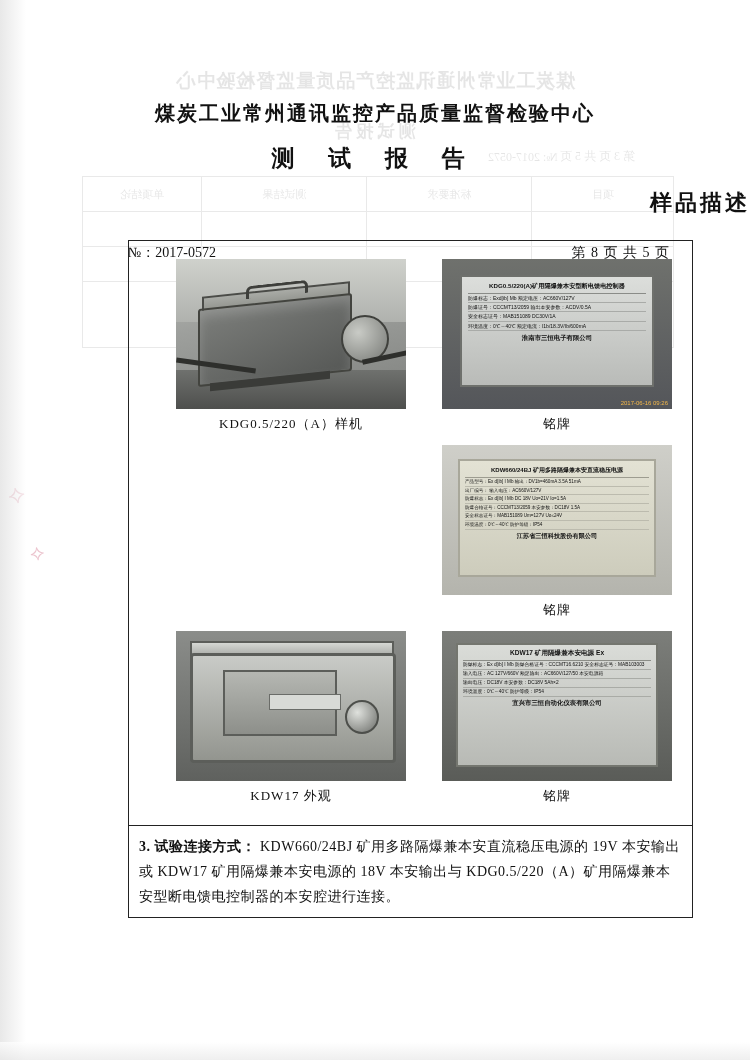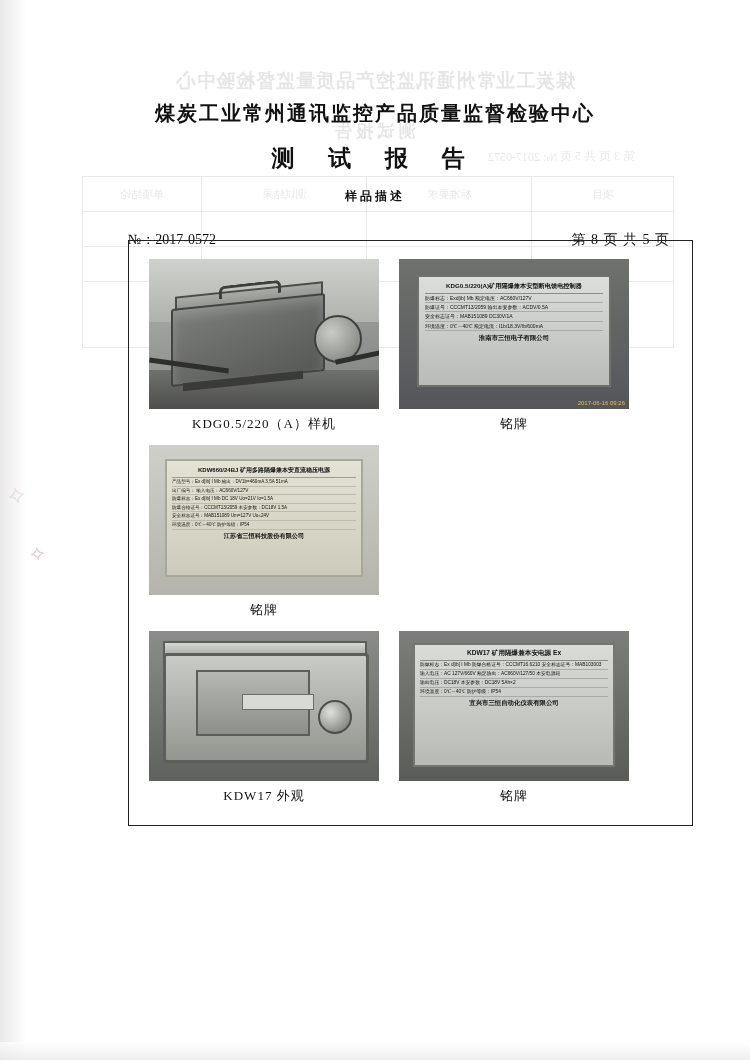--- a/index.html
+++ b/index.html
@@ -118,22 +118,22 @@
     padding-top: 100px;
   }
   .report-title {
     text-align: center;
     font-size: 23px;
     font-weight: bold;
     letter-spacing: 14px;
     margin-top: 16px;
   }
   .section-title {
-    text-align: center;
-    font-size: 12px;
+    text-align: right;
+    font-size: 22px;
     font-weight: bold;
     letter-spacing: 3px;
     margin-top: 14px;
   }
 
   .meta-row {
     display: flex;
     justify-content: space-between;
     align-items: flex-end;
     margin: 26px 80px 0 128px;
@@ -167,21 +167,22 @@
   .item-label {
     font-size: 14px;
     font-weight: bold;
   }
 
   .photo-grid {
     margin-top: 10px;
   }
   .photo-pair {
     display: flex;
-    justify-content: flex-start;
+    justify-content: flex-end;
+    gap: 16px;
     margin-bottom: 2px;
   }
   .photo-cell {
     display: flex;
     flex-direction: column;
     align-items: center;
     width: 250px;
   }
   .caption {
     font-size: 13px;
@@ -506,17 +507,22 @@
               </div>
             </div>
             <div class="caption">铭牌</div>
           </div>
         </div>
 
       </div>
     </div>
 
 
+    <div class="frame-row text-row">
+      <span class="num">3.</span>
+      <span class="num">试验连接方式：</span>
+      <span>KDW660/24BJ 矿用多路隔爆兼本安直流稳压电源的 19V 本安输出或 KDW17 矿用隔爆兼本安电源的 18V 本安输出与 KDG0.5/220（A）矿用隔爆兼本安型断电馈电控制器的本安腔进行连接。</span>
+    </div>
 
   </div>
 </div>
 
 <div class="scan-bottom"></div>
 
 </body></html>

